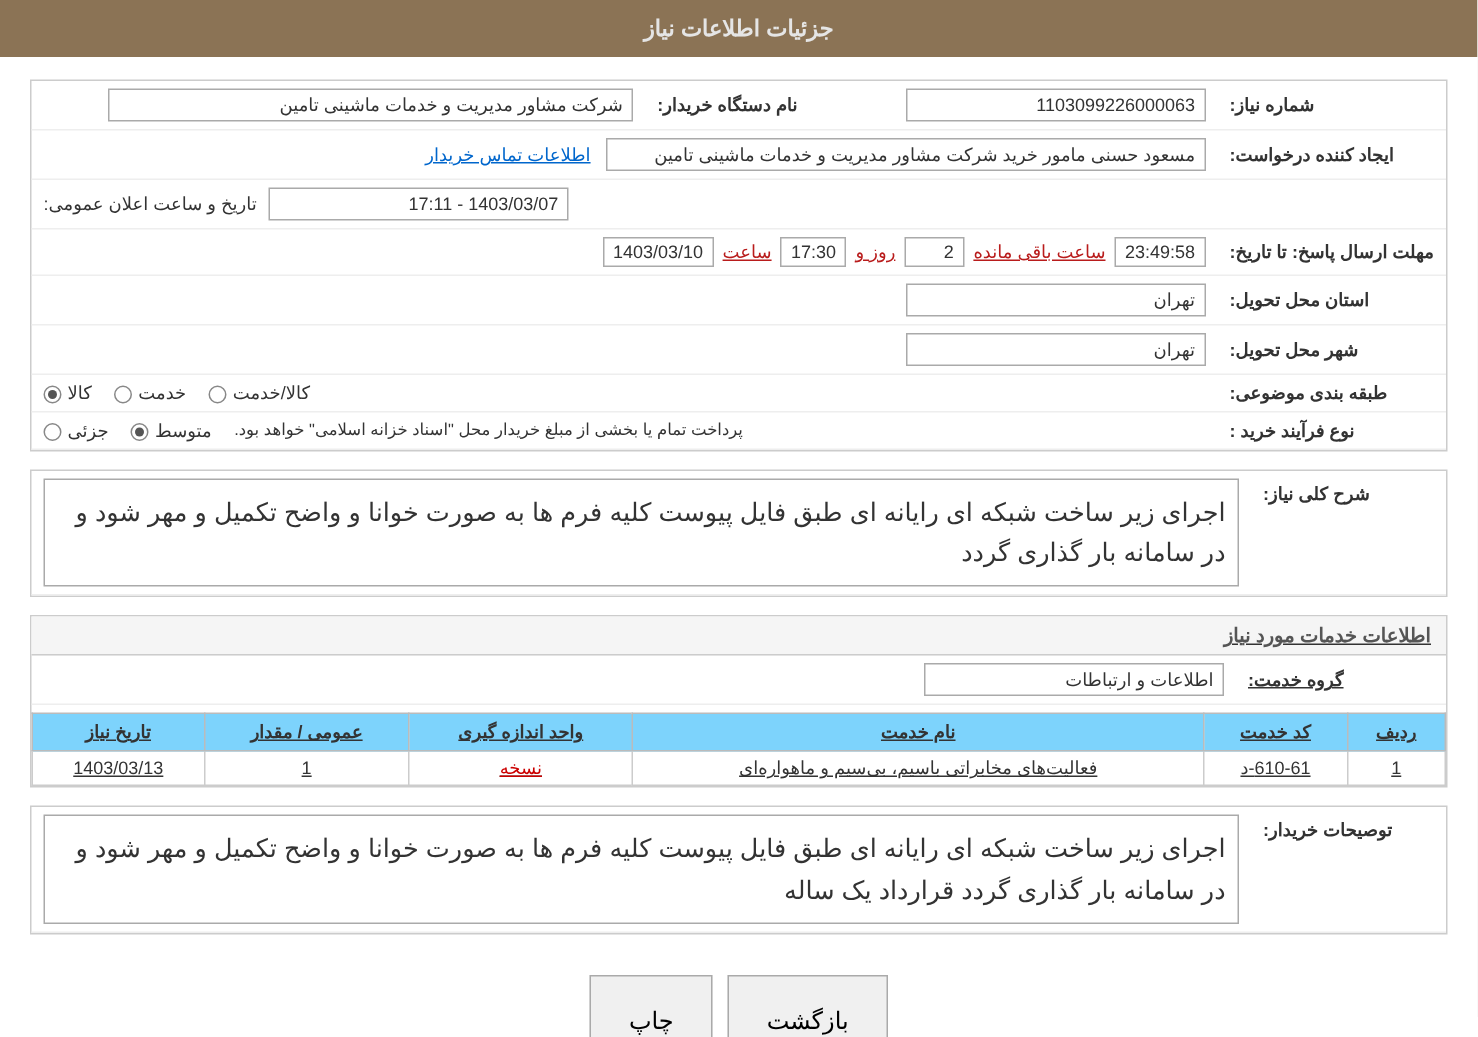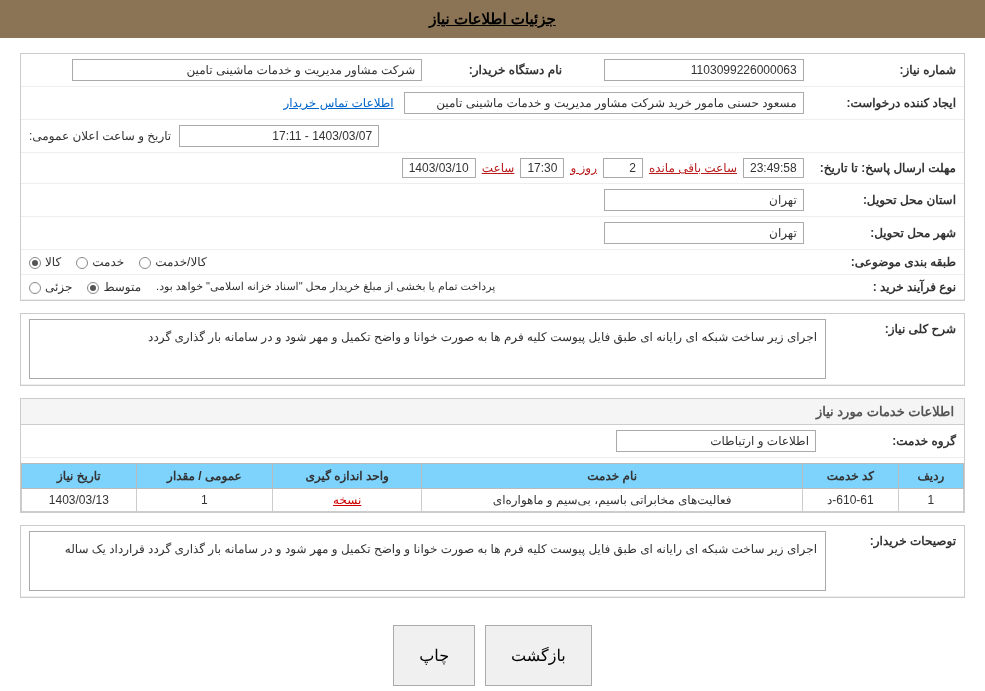--- a/index.html
+++ b/index.html
@@ -11,26 +11,25 @@
       color: #333;
     }
     .page-wrapper {
       width: 985px;
       min-height: 691px;
       background: #fff;
       margin: 0 auto;
     }
     .header-bar {
       background: #8B7355;
-      color: #000000;
+      color: #e5e5e5;
       text-align: center;
       padding: 10px 0;
       font-size: 15px;
       font-weight: bold;
-      text-decoration: underline;
     }
     .content {
       padding: 15px 20px;
     }
     .info-section {
       border: 1px solid #ccc;
       margin-bottom: 12px;
       background: #fff;
     }
     .section-title {
@@ -45,21 +44,21 @@
     .form-table {
       width: 100%;
       border-collapse: collapse;
     }
     .form-table td {
       padding: 5px 8px;
       vertical-align: middle;
       border-bottom: 1px solid #eee;
     }
     .label-cell {
-      text-align: right;
+      text-align: left;
       color: #333;
       width: 140px;
       font-weight: bold;
       white-space: nowrap;
     }
     .value-cell {
       text-align: right;
     }
     .input-box {
       border: 1px solid #aaa;
@@ -139,21 +138,21 @@
     .data-table td.link-blue {
       color: #cc0000;
     }
     .description-box {
       border: 1px solid #aaa;
       padding: 8px;
       min-height: 60px;
       background: #fff;
       text-align: right;
       line-height: 1.6;
-      font-size: 12px;
+      font-size: 17px;
     }
     .button-row {
       display: flex;
       justify-content: center;
       gap: 10px;
       padding: 15px 0;
     }
     .btn {
       padding: 20px 25px;
       border: 1px solid #aaa;
@@ -185,20 +184,21 @@
       background: #fff;
     }
     .announce-row {
       display: flex;
       align-items: center;
       justify-content: flex-end;
       gap: 8px;
     }
     .services-section {
       margin-top: 4px;
+      text-decoration: underline;
     }
   </style>
 </head>
 <body>
 
 <div class="page-wrapper">
 
   <div class="header-bar">جزئیات اطلاعات نیاز</div>
 
   <div class="content">

